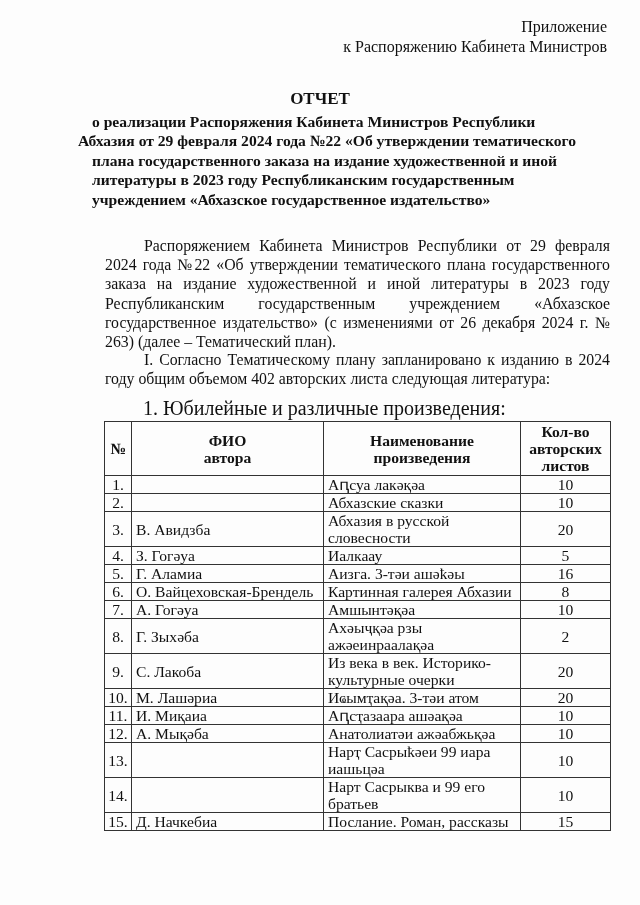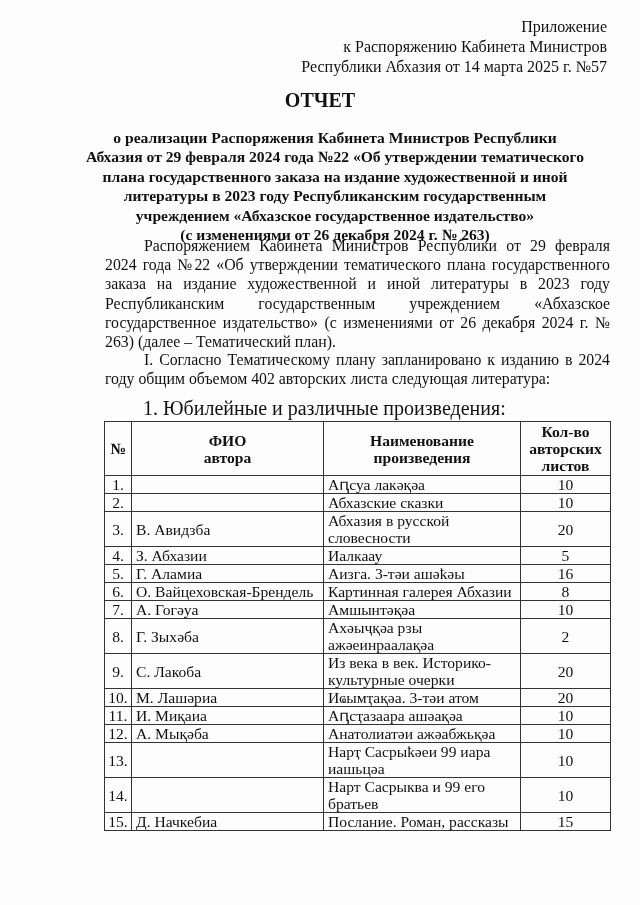--- a/index.html
+++ b/index.html
@@ -2,54 +2,52 @@
 <html><head>
 <meta charset="utf-8">
 <style>
   html, body { margin:0; padding:0; }
   body {
     width:640px; height:905px; background:#fdfdfd; overflow:hidden; position:relative;
     font-family:"Liberation Serif", "DejaVu Serif", serif; color:#111;
   }
   .appendix { position:absolute; right:33px; top:17px; text-align:right; font-size:16px; line-height:20px; }
   .appendix .b { font-weight:normal; }
-  .title { position:absolute; left:0; width:640px; top:89px; text-align:center; font-weight:bold; font-size:20px; }
-  .subtitle { position:absolute; left:92px; width:486px; top:128px; text-align:center; font-weight:bold; font-size:15.6px; line-height:19.4px; }
+  .title { position:absolute; left:0; width:640px; top:89px; text-align:center; font-weight:bold; font-size:17px; }
+  .subtitle { position:absolute; left:92px; width:486px; top:112px; font-weight:bold; font-size:15.6px; line-height:19.4px; }
   .para { position:absolute; left:105px; width:505px; font-size:15.8px; line-height:19.2px; text-align:justify; text-indent:39px; }
   .p1 { top:236px; }
   .p2 { top:350px; }
   .list-head { position:absolute; left:143px; top:397px; font-size:20px; }
   table { position:absolute; left:104px; top:421px; width:507px; border-collapse:collapse; font-size:15.6px; }
   td, th { border:1.3px solid #333; padding:0 4px; vertical-align:middle; line-height:17px; }
   th { font-weight:bold; text-align:center; height:53px; }
   td.num { text-align:center; width:22px; padding:0 2px; }
   td.author { width:183px; }
   td.work { width:188px; }
   td.sheets { text-align:center; }
   tr.single td { height:16px; }
   tr.double td { height:33px; }
 </style>
 </head>
 <body>
 
 <div class="appendix">
   <div class="b">Приложение</div>
   <div>к Распоряжению Кабинета Министров</div>
-  <div>Республики Абхазия от 14 марта 2025 г. №57</div>
 </div>
 
 <div class="title">ОТЧЕТ</div>
 
 <div class="subtitle">
   <div>о реализации Распоряжения Кабинета Министров Республики</div>
   <div style="white-space:nowrap;margin-left:-14px;margin-right:-14px;">Абхазия от 29 февраля 2024 года №22 «Об утверждении тематического</div>
   <div>плана государственного заказа на издание художественной и иной</div>
   <div>литературы в 2023 году Республиканским государственным</div>
   <div>учреждением «Абхазское государственное издательство»</div>
-  <div>(с изменениями от 26 декабря 2024 г. № 263)</div>
 </div>
 
 <div class="para p1">Распоряжением Кабинета Министров Республики от 29 февраля 2024 года №22 «Об утверждении тематического плана государственного заказа на издание художественной и иной литературы в 2023 году Республиканским государственным учреждением «Абхазское государственное издательство» (с изменениями от 26 декабря 2024 г. № 263) (далее – Тематический план).</div>
 <div class="para p2">I. Согласно Тематическому плану запланировано к изданию в 2024 году общим объемом 402 авторских листа следующая литература:</div>
 <div class="list-head">1.  Юбилейные и различные произведения:</div>
 
 <table>
   <thead>
     <tr>
       <th style="width:22px;padding:0 2px;">№</th>
@@ -82,21 +80,21 @@
         <td class="sheets">10</td>
       </tr>
     <tr class="double">
         <td class="num">3.</td>
         <td class="author">В. Авидзба</td>
         <td class="work">Абхазия в русской словесности</td>
         <td class="sheets">20</td>
       </tr>
     <tr class="single">
         <td class="num">4.</td>
-        <td class="author">З. Абхазии</td>
+        <td class="author">З. Гогәуа</td>
         <td class="work">Иалкаау</td>
         <td class="sheets">5</td>
       </tr>
     <tr class="single">
         <td class="num">5.</td>
         <td class="author">Г. Аламиа</td>
         <td class="work">Аизга. 3-тәи ашәҟәы</td>
         <td class="sheets">16</td>
       </tr>
     <tr class="single">

